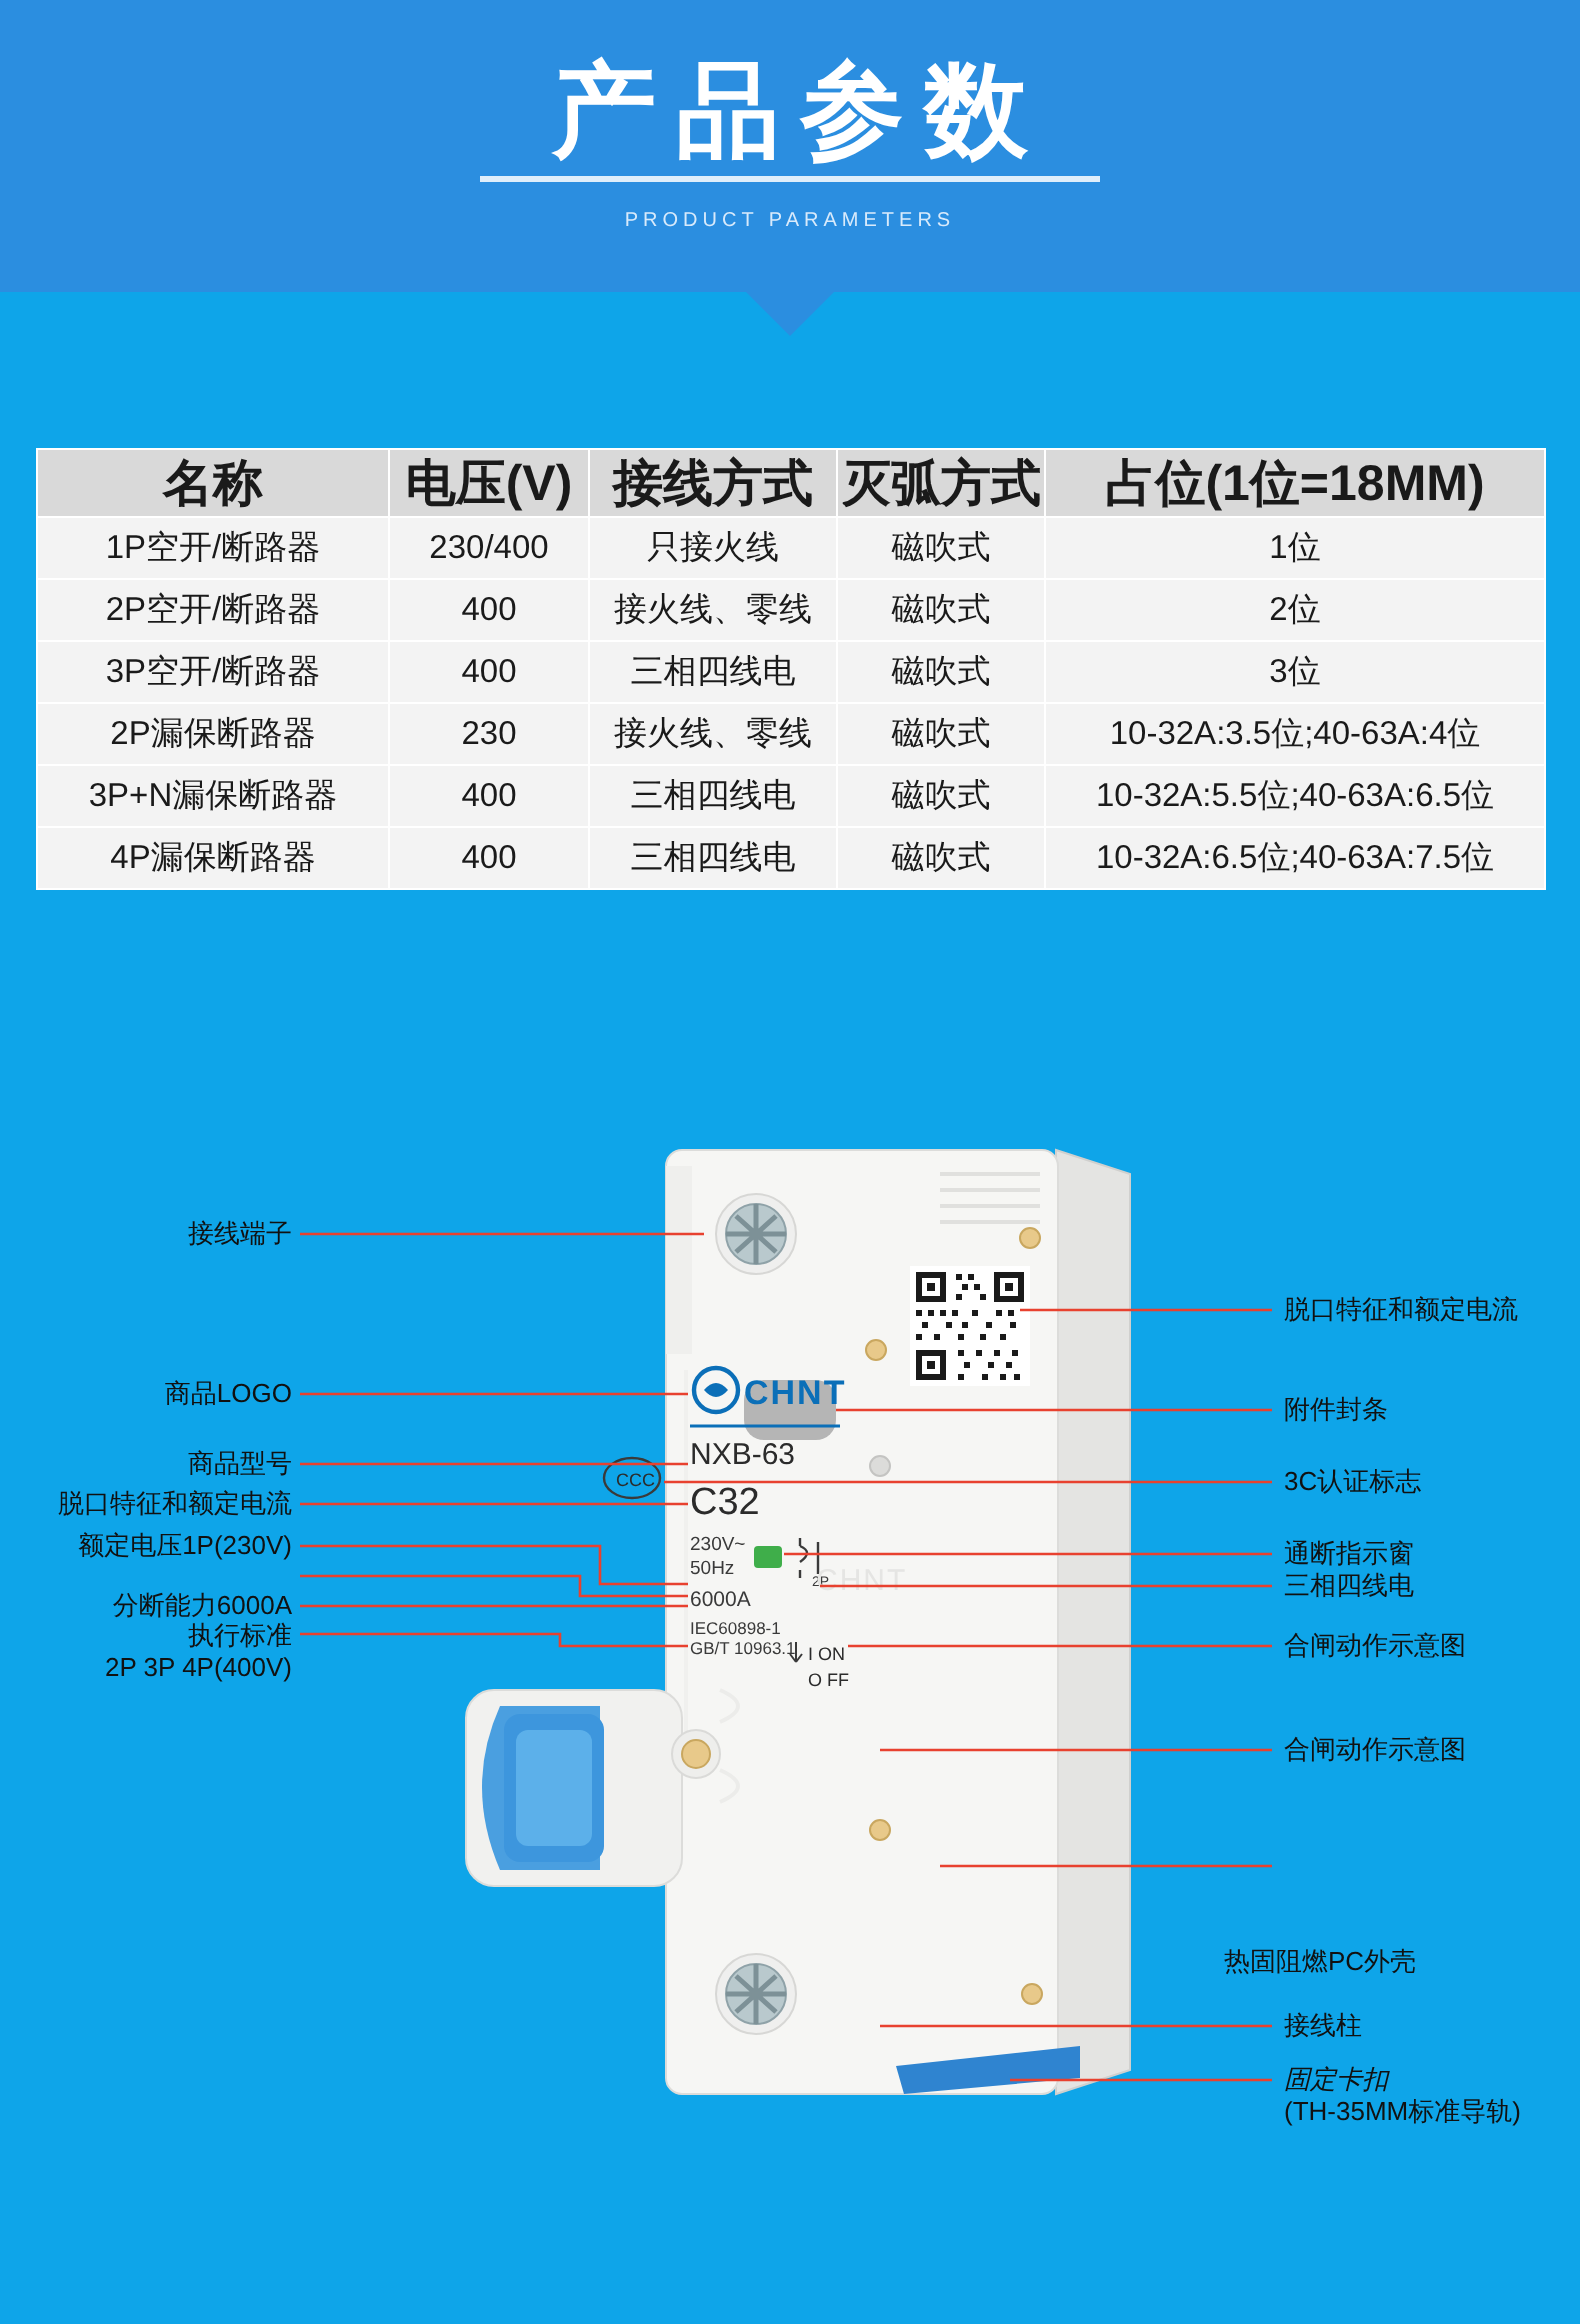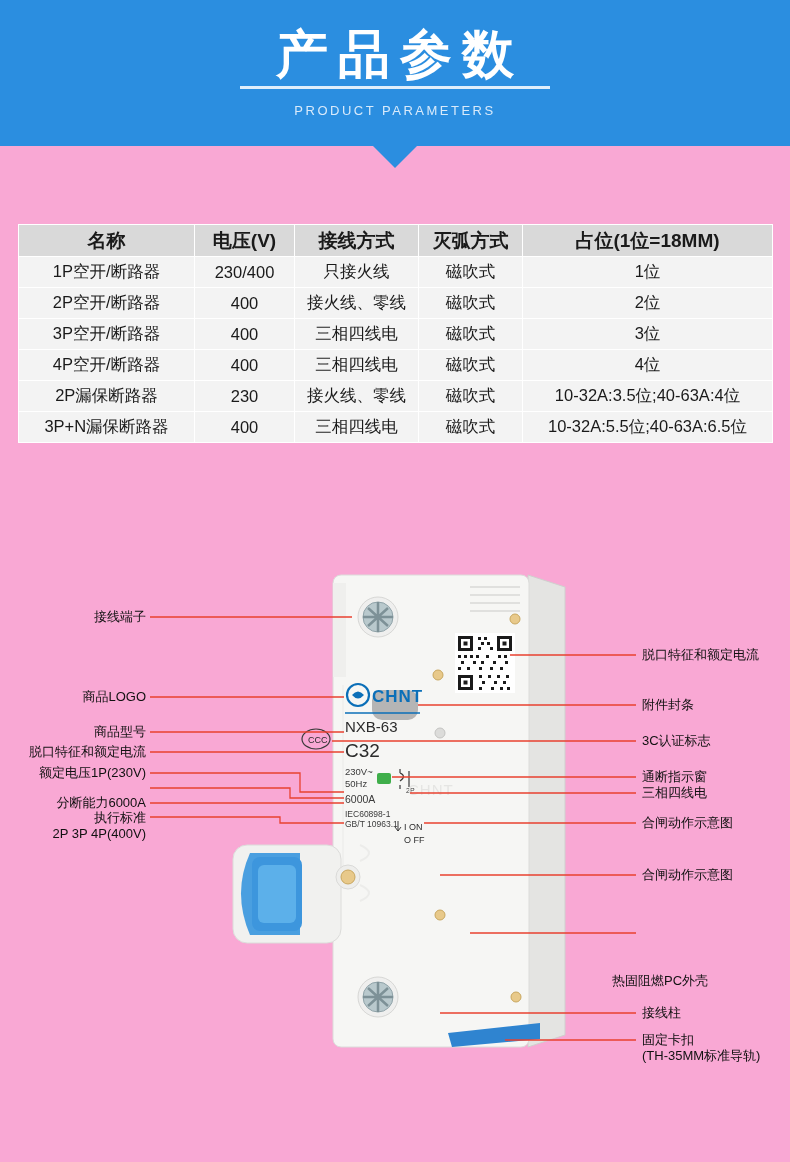--- a/index.html
+++ b/index.html
@@ -6,21 +6,21 @@
   html, body {
     margin: 0; padding: 0;
     width: 790px; height: 1162px;
     background: #ffffff;
     font-family: "Liberation Sans", sans-serif;
   }
   #page {
     position: relative;
     width: 790px; height: 1162px;
     overflow: hidden;
-    background: #f9a8d4;
+    background: #0ea5e9;
   }
 
   
   .banner {
     position: absolute;
     left: 0; top: 0;
     width: 790px; height: 146px;
     background: #2b8ee0;
   }
   .banner-inner {
@@ -38,21 +38,21 @@
     font-weight: bold;
     letter-spacing: 10px;
     line-height: 1;
     padding: 0 26px 6px 26px;
     border-bottom: 3px solid rgba(255,255,255,0.85);
     margin-bottom: 10px;
     text-indent: 10px;
   }
   .banner-sub {
     color: #d8eafb;
-    font-size: 13px;
+    font-size: 10px;
     letter-spacing: 2.5px;
     margin-top: 4px;
   }
   .banner-arrow {
     position: absolute;
     left: 50%;
     top: 146px;
     margin-left: -22px;
     width: 0; height: 0;
     border-left: 22px solid transparent;
@@ -68,21 +68,21 @@
     width: 754px;
   }
   table.params {
     border-collapse: collapse;
     width: 754px;
     table-layout: fixed;
   }
   table.params th {
     background: #d9d9d9;
     color: #1a1a1a;
-    font-size: 19px;
+    font-size: 25px;
     font-weight: bold;
     height: 32px;
     border: 1px solid #ffffff;
     text-align: center;
     padding: 0;
   }
   table.params td {
     background: #f3f3f3;
     color: #1a1a1a;
     font-size: 16.5px;
@@ -166,39 +166,39 @@
           <td>2位</td>
         </tr>
         <tr>
           <td>3P空开/断路器</td>
           <td>400</td>
           <td>三相四线电</td>
           <td>磁吹式</td>
           <td>3位</td>
         </tr>
         <tr>
-          <td>4P空开/断路器</td>
-          <td>400</td>
-          <td>三相四线电</td>
-          <td>磁吹式</td>
-          <td>4位</td>
-        </tr>
-        <tr>
           <td>2P漏保断路器</td>
           <td>230</td>
           <td>接火线、零线</td>
           <td>磁吹式</td>
           <td>10-32A:3.5位;40-63A:4位</td>
         </tr>
         <tr>
           <td>3P+N漏保断路器</td>
           <td>400</td>
           <td>三相四线电</td>
           <td>磁吹式</td>
           <td>10-32A:5.5位;40-63A:6.5位</td>
+        </tr>
+        <tr>
+          <td>4P漏保断路器</td>
+          <td>400</td>
+          <td>三相四线电</td>
+          <td>磁吹式</td>
+          <td>10-32A:6.5位;40-63A:7.5位</td>
         </tr>
       </tbody>
     </table>
   </div>
 
   <div class="diagram">
     <svg width="790" height="560" viewBox="0 0 790 560" xmlns="http://www.w3.org/2000/svg">
 
       <path d="M528 30 L565 42 L565 490 L528 502 Z" fill="#e4e4e2" stroke="#d0d0ce" stroke-width="1"></path>
 
@@ -361,17 +361,17 @@
 
     <div class="label" style="left:642px; top:102px;">脱口特征和额定电流</div>
     <div class="label" style="left:642px; top:152px;">附件封条</div>
     <div class="label" style="left:642px; top:188px;">3C认证标志</div>
     <div class="label" style="left:642px; top:224px;text-align:right;">通断指示窗</div>
     <div class="label" style="left:642px; top:240px;">三相四线电</div>
     <div class="label" style="left:642px; top:270px;">合闸动作示意图</div>
     <div class="label" style="left:642px; top:322px;">合闸动作示意图</div>
     <div class="label" style="left:612px; top:380px;margin-top:48px;">热固阻燃PC外壳</div>
     <div class="label" style="left:642px; top:460px;">接线柱</div>
-    <div class="label" style="left:642px; top:487px;">固定卡扣</div>
+    <div class="label" style="left:642px; top:487px;font-style:italic;">固定卡扣</div>
     <div class="label" style="left:642px; top:503px;">(TH-35MM标准导轨)</div>
   </div>
 
 </div>
 
 </body></html>

